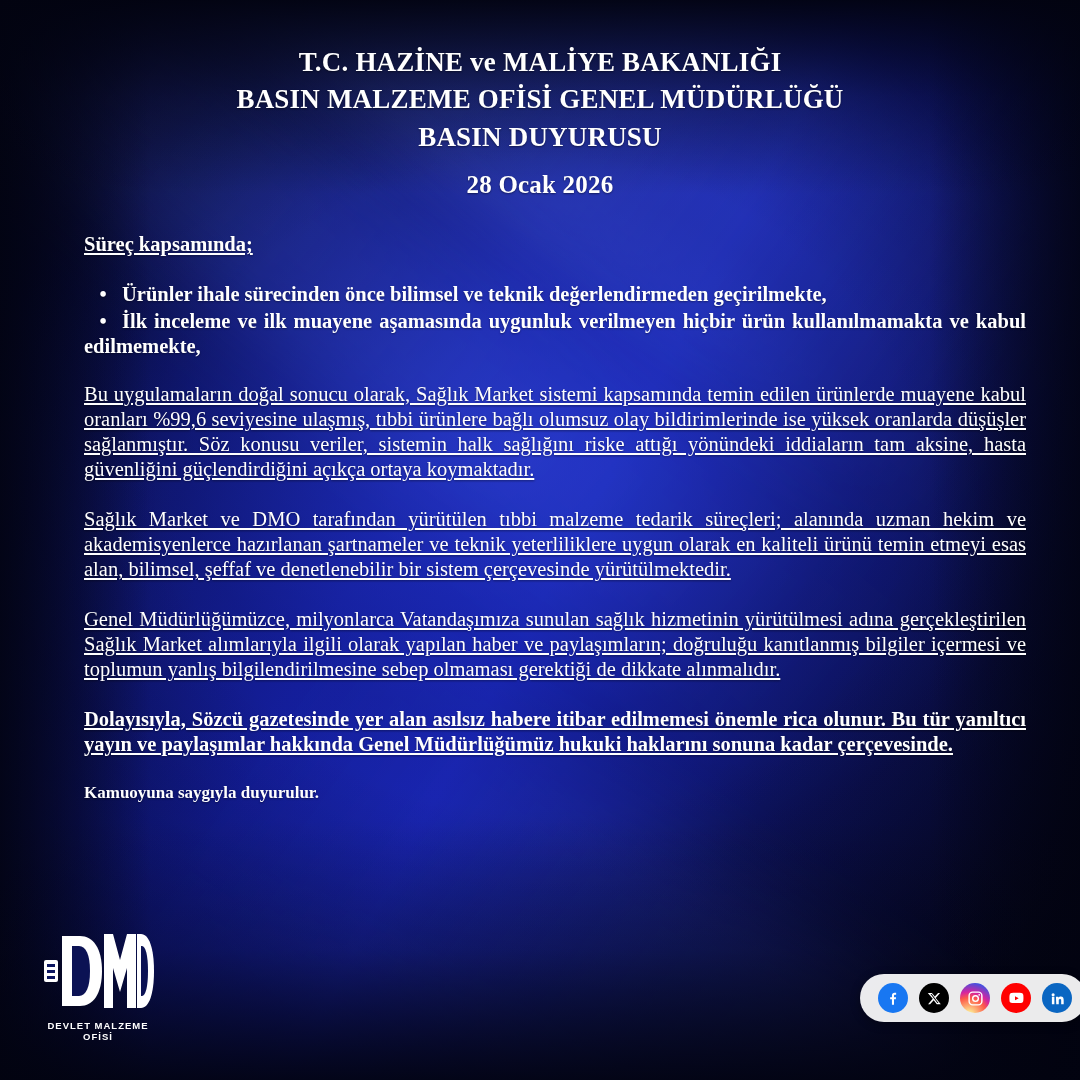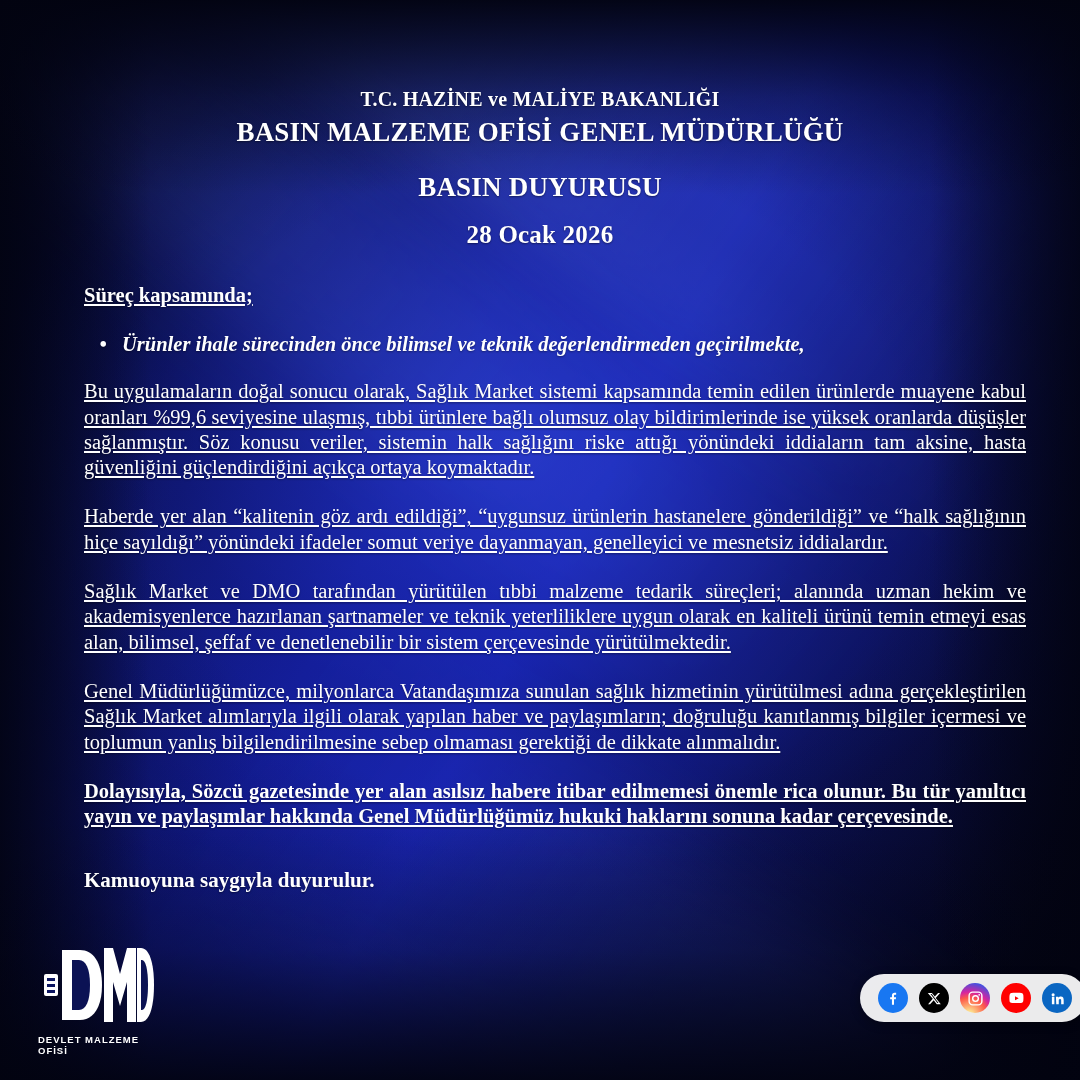--- a/index.html
+++ b/index.html
@@ -79,23 +79,23 @@
   .header {
     text-align: center;
     padding-top: 44px;
   }
   .header .line {
     font-weight: bold;
     letter-spacing: .2px;
     text-shadow: 0 1px 2px rgba(0,0,0,.45);
     line-height: 1.38;
   }
-  .header .l1 { font-size: 20px; margin-top: 42px; }
+  .header .l1 { font-size: 27px; }
   .header .l2 { font-size: 27px; }
-  .header .l3 { font-size: 27px; margin-top: 18px; }
+  .header .l3 { font-size: 27px; }
   .header .l4 { font-size: 25px; margin-top: 12px; }
 
   .body-block {
     margin: 0 54px 0 84px;
     padding-top: 30px;
   }
   p.para {
     margin: 0 0 24px 0;
     font-size: 20.5px;
     line-height: 1.235;
@@ -104,50 +104,50 @@
     text-decoration: underline;
   }
   p.bold { font-weight: bold; }
   .tight { margin-bottom: 10px; }
 
   .bullets {
     margin: 0 0 22px 0;
     padding: 0;
     list-style: none;
     font-weight: bold;
-    font-style: italic;
   }
   .bullets li {
     font-size: 20.5px;
     line-height: 1.235;
     text-align: justify;
     text-indent: 0;
     padding-left: 0;
     margin-bottom: 2px;
     text-shadow: 0 1px 2px rgba(0,0,0,.40);
   }
   .bullets li .dot {
     display: inline-block;
     width: 38px;
     text-align: center;
   }
   .closing {
-    font-size: 21px;
-    font-weight: bold;
-    margin-top: 38px;
+    font-size: 17px;
+    font-weight: bold;
+    margin-top: 26px;
     text-shadow: 0 1px 2px rgba(0,0,0,.45);
   }
 
   
   .logo {
     position: absolute;
     left: 38px;
-    bottom: 24px;
+    bottom: 38px;
     z-index: 4;
     width: 120px;
+    text-align: center;
   }
   .logo-mark {
     position: relative;
     height: 82px;
     width: 112px;
     margin: 0 auto;
   }
   .logo-mark svg { display:block; }
   .logo-caption {
     margin-top: 8px;
@@ -210,24 +210,24 @@
       <div class="line l3">BASIN DUYURUSU</div>
       <div class="line l4">28 Ocak 2026</div>
     </div>
 
     <div class="body-block">
 
       <p class="para bold tight">Süreç kapsamında;</p>
 
       <ul class="bullets">
         <li><span class="dot">•</span><span>Ürünler ihale sürecinden önce bilimsel ve teknik değerlendirmeden geçirilmekte,</span></li>
+        <li><span class="dot">•</span><span>İlk inceleme ve ilk muayene aşamasında uygunluk verilmeyen hiçbir ürün kullanılmamakta ve kabul edilmemekte,</span></li>
       </ul>
 
       <p class="para">Bu uygulamaların doğal sonucu olarak, Sağlık Market sistemi kapsamında temin edilen ürünlerde muayene kabul oranları %99,6 seviyesine ulaşmış, tıbbi ürünlere bağlı olumsuz olay bildirimlerinde ise yüksek oranlarda düşüşler sağlanmıştır. Söz konusu veriler, sistemin halk sağlığını riske attığı yönündeki iddiaların tam aksine, hasta güvenliğini güçlendirdiğini açıkça ortaya koymaktadır.</p>
-      <p class="para">Haberde yer alan “kalitenin göz ardı edildiği”, “uygunsuz ürünlerin hastanelere gönderildiği” ve “halk sağlığının hiçe sayıldığı” yönündeki ifadeler somut veriye dayanmayan, genelleyici ve mesnetsiz iddialardır.</p>
       <p class="para">Sağlık Market ve DMO tarafından yürütülen tıbbi malzeme tedarik süreçleri; alanında uzman hekim ve akademisyenlerce hazırlanan şartnameler ve teknik yeterliliklere uygun olarak en kaliteli ürünü temin etmeyi esas alan, bilimsel, şeffaf ve denetlenebilir bir sistem çerçevesinde yürütülmektedir.</p>
       <p class="para">Genel Müdürlüğümüzce, milyonlarca Vatandaşımıza sunulan sağlık hizmetinin yürütülmesi adına gerçekleştirilen Sağlık Market alımlarıyla ilgili olarak yapılan haber ve paylaşımların; doğruluğu kanıtlanmış bilgiler içermesi ve toplumun yanlış bilgilendirilmesine sebep olmaması gerektiği de dikkate alınmalıdır.</p>
       <p class="para bold">Dolayısıyla, Sözcü gazetesinde yer alan asılsız habere itibar edilmemesi önemle rica olunur. Bu tür yanıltıcı yayın ve paylaşımlar hakkında Genel Müdürlüğümüz hukuki haklarını sonuna kadar çerçevesinde.</p>
 
       <div class="closing">Kamuoyuna saygıyla duyurulur.</div>
     </div>
   </div>
 
   <div class="logo">
     <div class="logo-mark">

